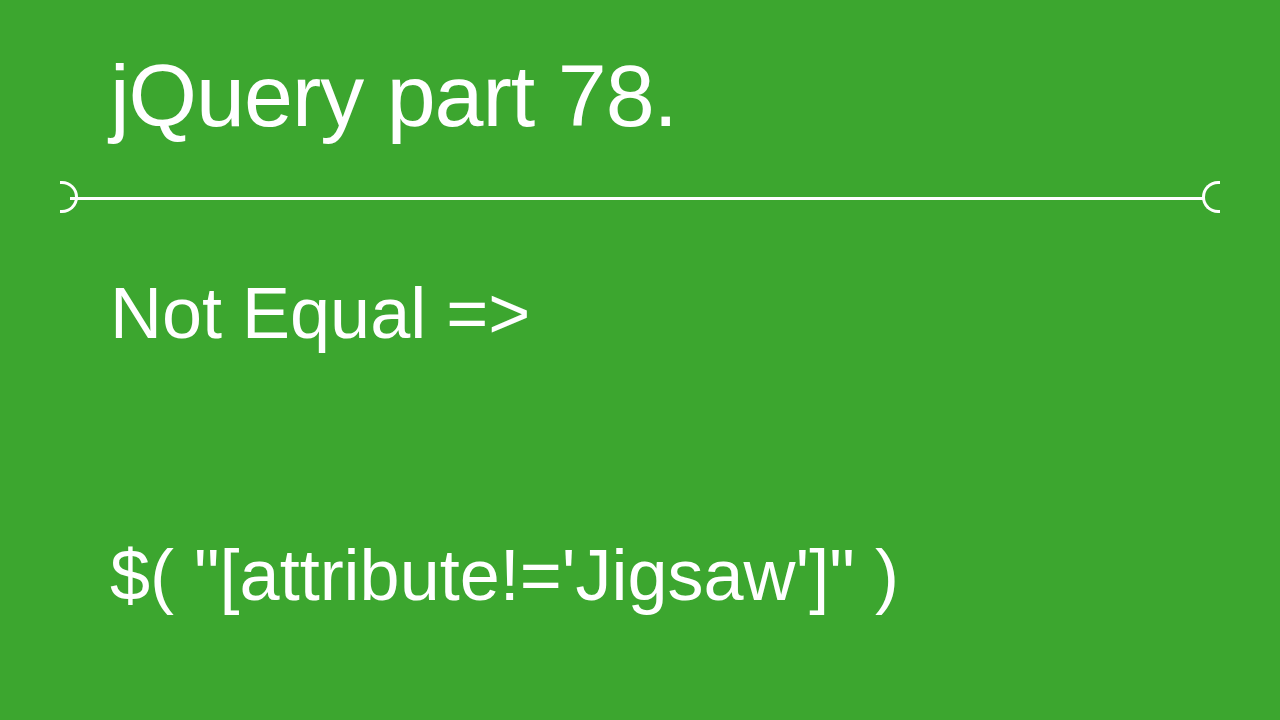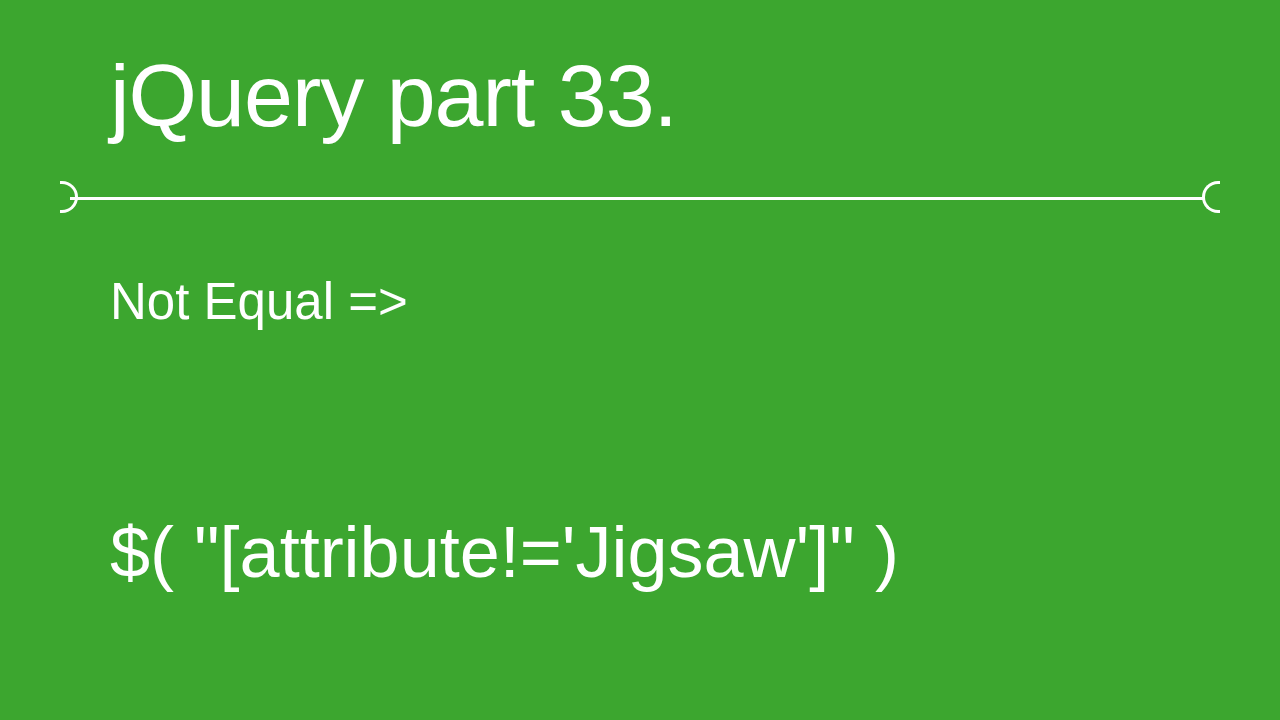--- a/index.html
+++ b/index.html
@@ -62,38 +62,38 @@
       transform: translateY(-50%);
       width: 18px;
       height: 32px;
       border: 3px solid #ffffff;
       border-right: none;
       border-top-left-radius: 16px;
       border-bottom-left-radius: 16px;
       background: #3ca62f;
     }
     .subtitle {
-      font-size: 51px;
+      font-size: 72px;
       font-weight: normal;
       margin-left: 50px;
       margin-top: 30px;
     }
     .code {
       font-size: 72px;
       font-weight: normal;
       margin-left: 50px;
       margin-top: 180px;
       white-space: nowrap;
     }
   </style>
 </head>
 <body>
 
 <div class="container">
-  <div class="title">jQuery part 33.</div>
+  <div class="title">jQuery part 78.</div>
 
   <div class="divider-wrapper">
     <div class="divider-cap-left"></div>
     <div class="divider-line"></div>
     <div class="divider-cap-right"></div>
   </div>
 
   <div class="subtitle">Not Equal  =&gt;</div>
 
   <div class="code">$( "[attribute!='Jigsaw']" )</div>

